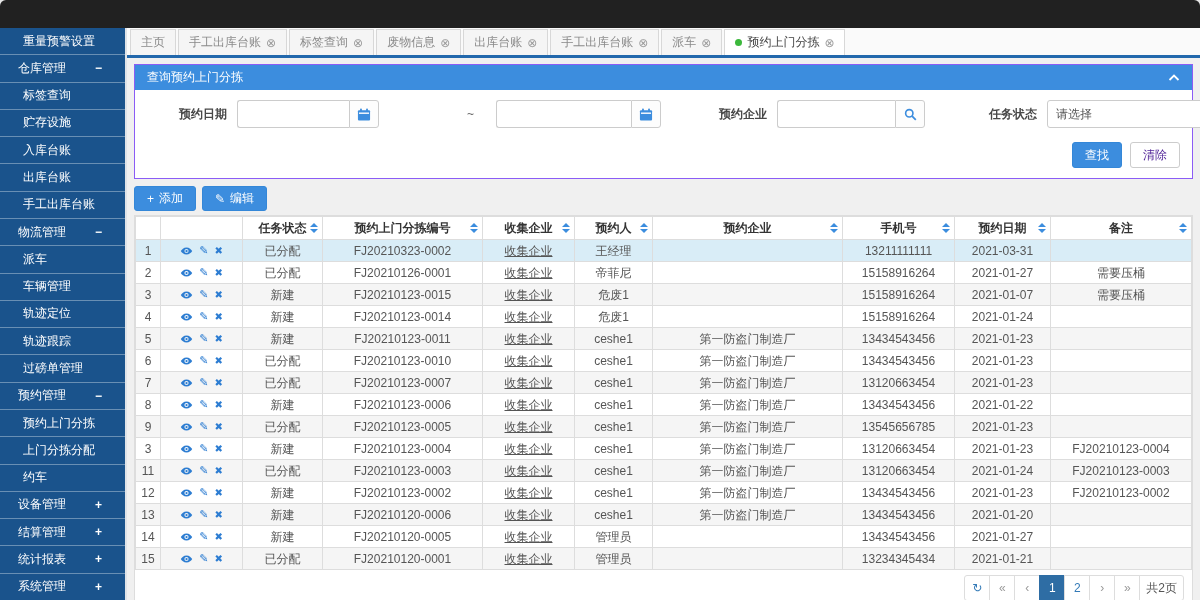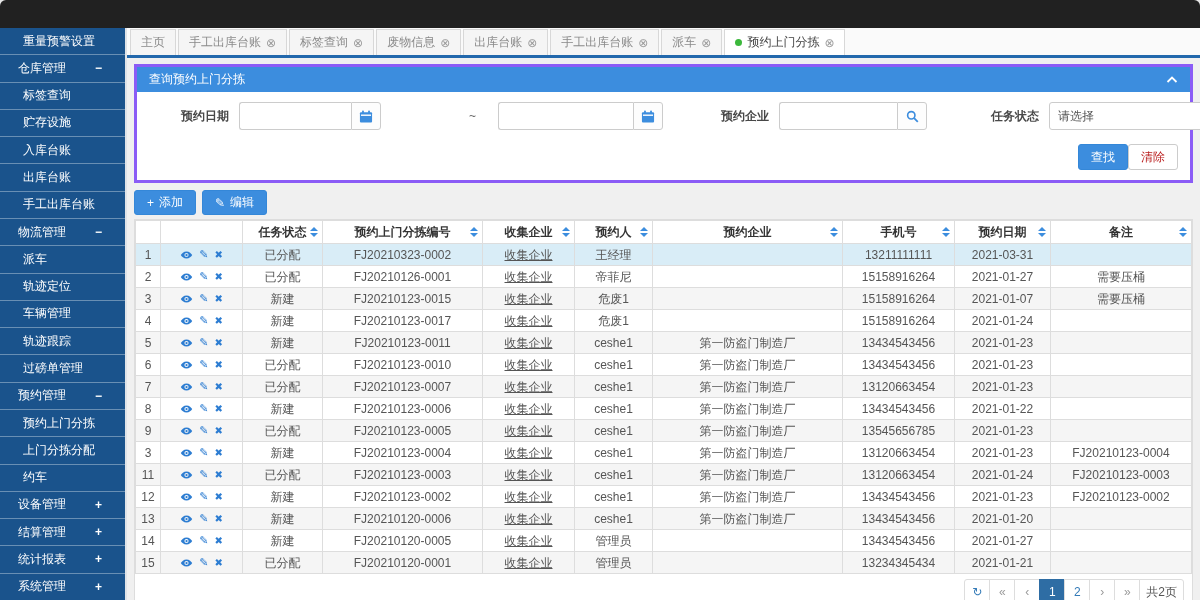--- a/index.html
+++ b/index.html
@@ -20,37 +20,37 @@
   .main { flex:1; display:flex; flex-direction:column; min-width:0; }
   .tabbar { height:30px; background:#fafafa; display:flex; align-items:flex-end; border-bottom:3px solid var(--tab_underline); padding-left:3px; }
   .tab { height:26px; display:flex; align-items:center; gap:5px; padding:0 10px; margin-right:2px; background:#f5f5f5; border:1px solid #d8d8d8; border-bottom:none; color:#8a8a8a; cursor:pointer; white-space:nowrap; }
   .tab.active { background:#fff; color:#444; }
   .tab .close { color:#9a9a9a; font-size:12px; line-height:1; }
   .tab .dot { width:7px; height:7px; border-radius:50%; background:var(--green_dot); }
 
   .content { flex:1; background:#f0f0f0; padding:6px 7px; display:flex; flex-direction:column; min-height:0; }
 
   
-  .panel { background:#fff; border:3px solid #8b5cf6; }
+  .panel { background:#fff; border:1px solid #8b5cf6; }
   .panel-header { background:var(--panel_header_bg); color:#fff; height:25px; display:flex; align-items:center; justify-content:space-between; padding:0 12px; }
   .panel-body { display:flex; align-items:center; padding:10px 6px; }
-  .panel-footer { display:flex; justify-content:flex-end; gap:0; padding:4px 12px 10px; }
+  .panel-footer { display:flex; justify-content:flex-end; gap:8px; padding:4px 12px 10px; }
   .fg { display:flex; align-items:center; }
   .fg label { font-weight:bold; color:#484848; padding-right:10px; text-align:right; }
   .lbl-date { width:96px; } .lbl-co { width:70px; margin-left:46px; } .lbl-st { width:70px; margin-left:52px; }
   .ig { display:flex; }
   .ig input { height:28px; border:1px solid #ccc; border-right:none; border-radius:3px 0 0 3px; padding:0 6px; font-size:12px; outline:none; width:112px; }
   .ig .w2 { width:135px; } .ig .w3 { width:118px; }
   .addon { width:30px; height:28px; border:1px solid #ccc; background:#fdfdfd; border-radius:0 3px 3px 0; display:flex; align-items:center; justify-content:center; cursor:pointer; }
   .tilde { color:#666; margin:0 22px 0 88px; }
   select { width:168px; height:28px; border:1px solid #ccc; border-radius:3px; color:#555; font-size:12px; background:#fff; padding:0 4px; }
 
   .btn { height:26px; padding:0 12px; border-radius:3px; font-size:12px; cursor:pointer; border:1px solid transparent; display:inline-flex; align-items:center; gap:5px; }
   .btn-blue { background:var(--accent); border-color:#3487d8; color:#fff; }
-  .btn-plain { background:#fff; border-color:#ccc; color:#b91c1c;font-family:Liberation Mono, monospace; }
+  .btn-plain { background:#fff; border-color:#ccc; color:#4c1d95;font-family:Liberation Mono, monospace; }
 
   
   .toolbar { display:flex; gap:6px; margin:7px 0 4px; }
   .toolbar .btn { height:25px; }
 
   
   .tablewrap { background:#fff; border:1px solid #ddd; border-bottom:none; }
   table { width:100%; border-collapse:collapse; table-layout:fixed; color:#555; font-size:12px; }
   th,td { border:1px solid #ddd; height:21px; line-height:20px; padding:0 3px; text-align:center; white-space:nowrap; overflow:hidden; }
   th { color:#333; font-weight:bold; height:23px; }
@@ -104,24 +104,24 @@
         <span>手工出库台账</span>
       </div>
       <div class="side-item">
         <span>物流管理</span>
         <span class="toggle">−</span>
       </div>
       <div class="side-item child">
         <span>派车</span>
       </div>
       <div class="side-item child">
+        <span>车辆管理</span>
+      </div>
+      <div class="side-item child">
         <span>轨迹定位</span>
-      </div>
-      <div class="side-item child">
-        <span>车辆管理</span>
       </div>
       <div class="side-item child">
         <span>轨迹跟踪</span>
       </div>
       <div class="side-item child">
         <span>过磅单管理</span>
       </div>
       <div class="side-item">
         <span>预约管理</span>
         <span class="toggle">−</span>
@@ -399,21 +399,21 @@
                 <td>2021-01-07</td>
                 <td>需要压桶</td>
               </tr>
               <tr>
                 <td>4</td>
                 <td class="acts"><svg width="13" height="12" viewBox="0 0 16 16" style="vertical-align:middle;margin:0 3px">
                     <path fill="#2d7dd2" d="M8 3.2C4.3 3.2 1.5 6 .4 8c1.1 2 3.9 4.8 7.6 4.8S14.5 10 15.6 8C14.5 6 11.7 3.2 8 3.2zm0 7.6a2.8 2.8 0 1 1 0-5.6 2.8 2.8 0 0 1 0 5.6z"></path>
                     <circle fill="#2d7dd2" cx="8" cy="8" r="1.5"></circle>
                   </svg><span>✎</span><span style="font-size:10px">✖</span></td>
                 <td>新建</td>
-                <td>FJ20210123-0017</td>
+                <td>FJ20210123-0014</td>
                 <td class="link-cell">收集企业</td>
                 <td>危废1</td>
                 <td></td>
                 <td>15158916264</td>
                 <td>2021-01-24</td>
                 <td></td>
               </tr>
               <tr>
                 <td>5</td>
                 <td class="acts"><svg width="13" height="12" viewBox="0 0 16 16" style="vertical-align:middle;margin:0 3px">

